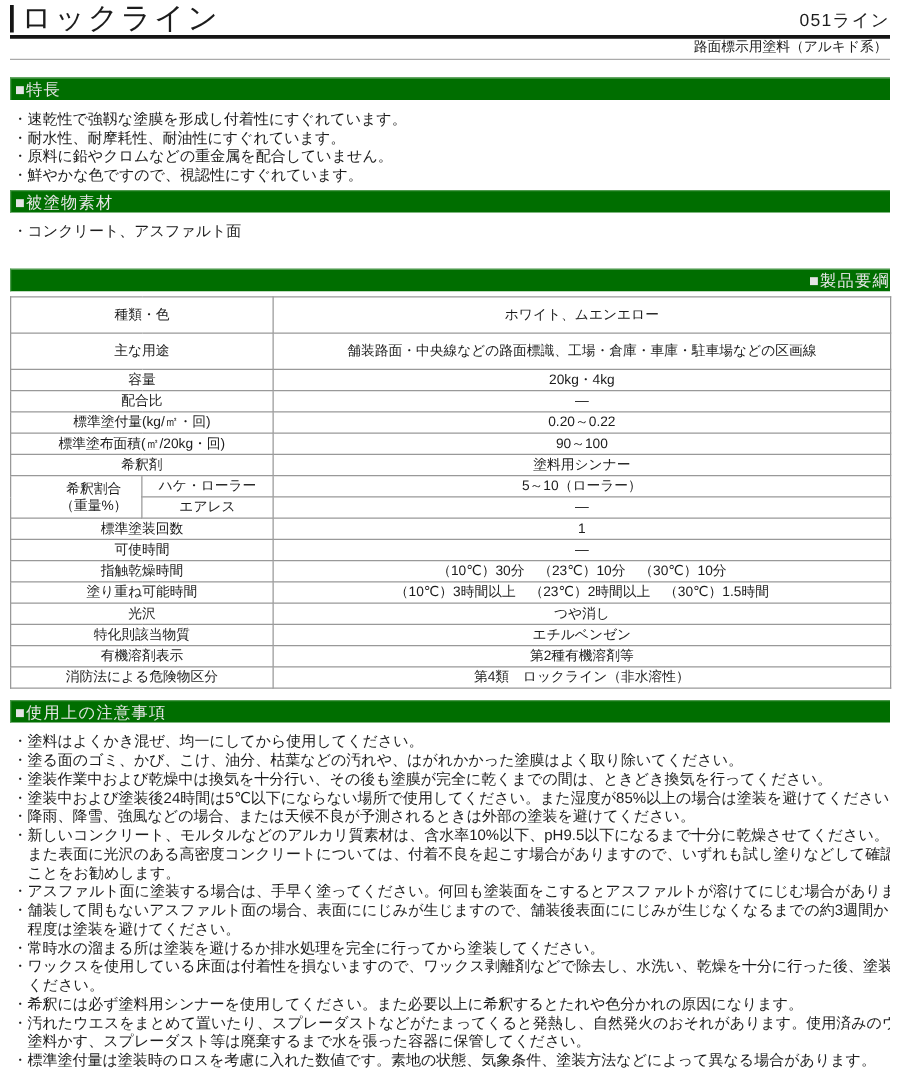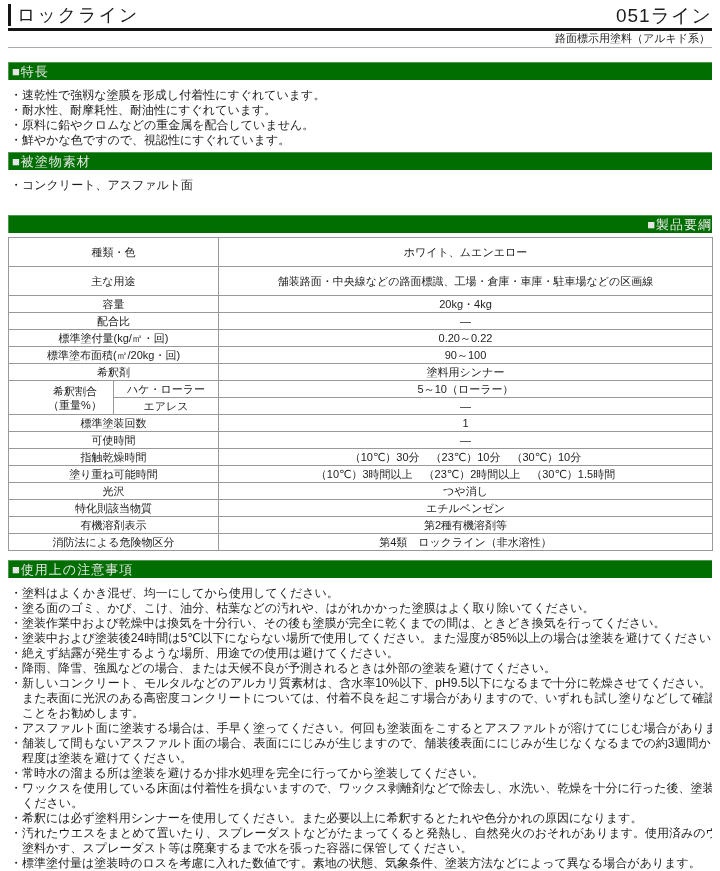--- a/index.html
+++ b/index.html
@@ -9,23 +9,23 @@
     font-family:"Liberation Sans","DejaVu Sans",sans-serif;
     font-size:12px;
   }
   
   .title-row {
     display:flex; justify-content:space-between; align-items:flex-end;
     margin:4px 8px 0 8px; border-bottom:3px solid #151515; padding-bottom:2px;
   }
   .brand {
     border-left:3px solid #151515; padding-left:6px;
-    font-size:18px; line-height:22px; letter-spacing:2px; font-weight:500;text-align:center;
+    font-size:24px; line-height:22px; letter-spacing:2px; font-weight:500;text-align:center;
   }
-  .code { font-size:19px; line-height:20px; letter-spacing:1px; }
+  .code { font-size:14px; line-height:20px; letter-spacing:1px; }
   .subtitle-row {
     margin:0 8px; text-align:right; font-size:11px; line-height:13px;
     padding:1px 2px 2px 0; border-bottom:1px solid #aaaaaa;
   }
   
   .bar {
     margin:0 8px; height:18px; box-sizing:border-box;
     background:#006E00; border-top:1px solid #4d9a4d; border-left:1px solid #4d9a4d;
     color:#e5e5e5; font-size:13px; line-height:15px; padding:1px 0 2px 3px;
     letter-spacing:1px;
@@ -160,21 +160,20 @@
     </tr>
   </tbody>
     </table>
 
   <div class="bar bar-precautions">■使用上の注意事項</div>
   <div class="notes">
     <div class="line">・塗料はよくかき混ぜ、均一にしてから使用してください。</div>
     <div class="line">・塗る面のゴミ、かび、こけ、油分、枯葉などの汚れや、はがれかかった塗膜はよく取り除いてください。</div>
     <div class="line">・塗装作業中および乾燥中は換気を十分行い、その後も塗膜が完全に乾くまでの間は、ときどき換気を行ってください。</div>
     <div class="line">・塗装中および塗装後24時間は5℃以下にならない場所で使用してください。また湿度が85%以上の場合は塗装を避けてください。</div>
-    <div class="line">・絶えず結露が発生するような場所、用途での使用は避けてください。</div>
     <div class="line">・降雨、降雪、強風などの場合、または天候不良が予測されるときは外部の塗装を避けてください。</div>
     <div class="line">・新しいコンクリート、モルタルなどのアルカリ質素材は、含水率10%以下、pH9.5以下になるまで十分に乾燥させてください。</div>
     <div class="line cont">また表面に光沢のある高密度コンクリートについては、付着不良を起こす場合がありますので、いずれも試し塗りなどして確認する</div>
     <div class="line cont">ことをお勧めします。</div>
     <div class="line">・アスファルト面に塗装する場合は、手早く塗ってください。何回も塗装面をこするとアスファルトが溶けてにじむ場合があります。</div>
     <div class="line">・舗装して間もないアスファルト面の場合、表面ににじみが生じますので、舗装後表面ににじみが生じなくなるまでの約3週間から１か月</div>
     <div class="line cont">程度は塗装を避けてください。</div>
     <div class="line">・常時水の溜まる所は塗装を避けるか排水処理を完全に行ってから塗装してください。</div>
     <div class="line">・ワックスを使用している床面は付着性を損ないますので、ワックス剥離剤などで除去し、水洗い、乾燥を十分に行った後、塗装して</div>
     <div class="line cont">ください。</div>

